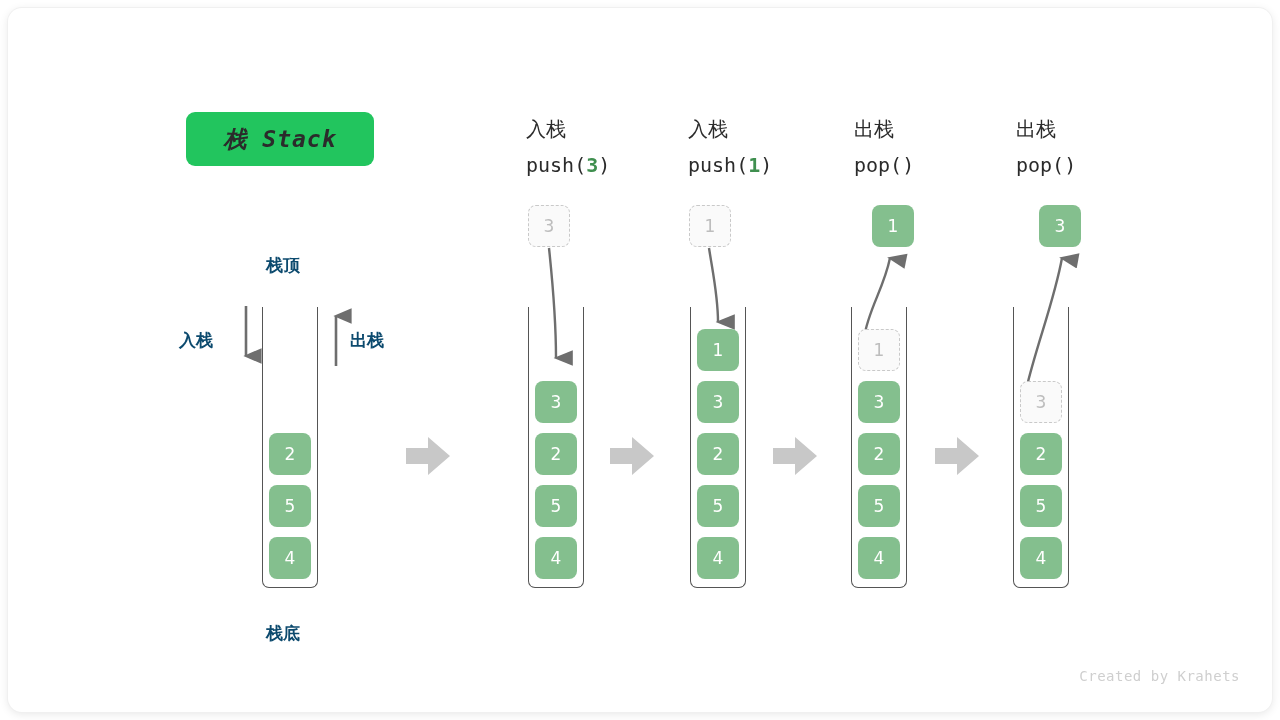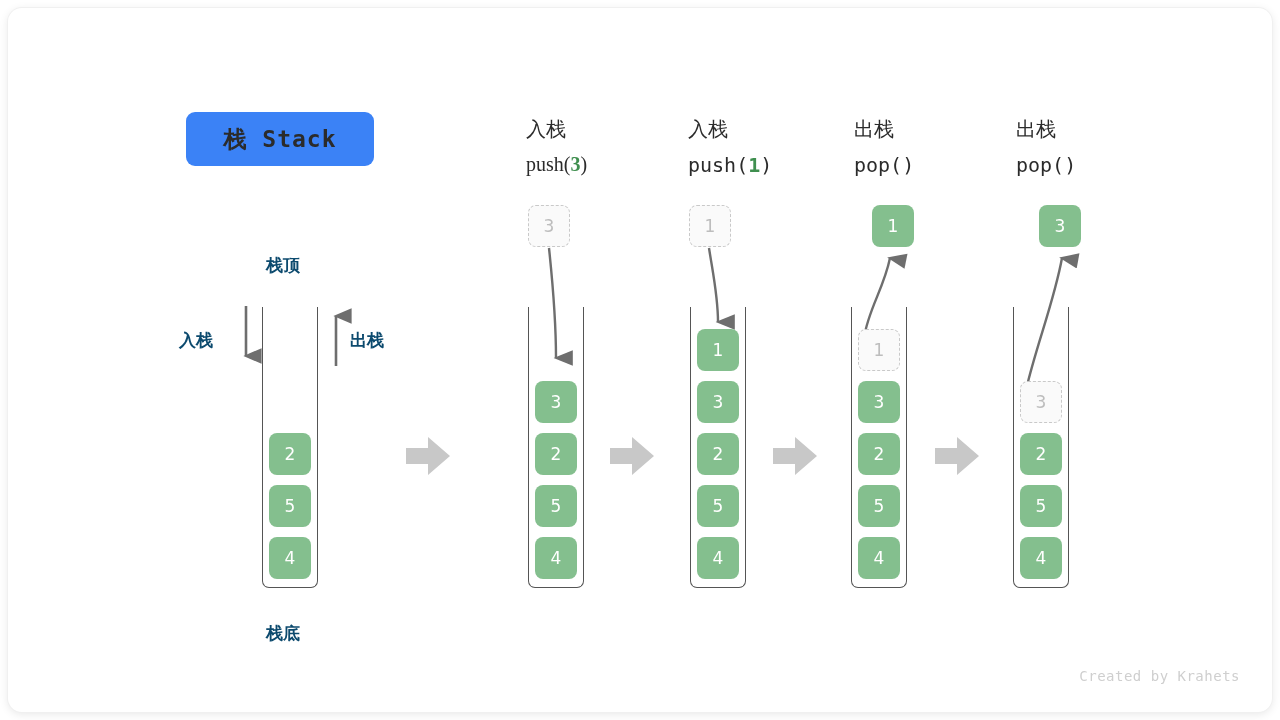--- a/index.html
+++ b/index.html
@@ -10,22 +10,22 @@
   #canvas{
     position:absolute;left:8px;top:8px;width:1264px;height:704px;
     background:#ffffff;border-radius:14px;
     box-shadow:0 0 0 1px #f0f0f0, 0 2px 10px rgba(0,0,0,.10);
   }
   .abs{position:absolute;}
 
   
   #title-badge{
     left:178px;top:104px;width:188px;height:54px;
-    background:#3b82f6;border-radius:9px;
-    display:flex;align-items:center;justify-content:center;
+    background:#22c55e;border-radius:9px;
+    display:flex;align-items:center;justify-content:center;font-style:italic;
   }
   #title-badge .t{
     font-family:"DejaVu Sans Mono","Liberation Mono",monospace;
     font-size:23px;font-weight:bold;color:#2b2b2b;letter-spacing:1px;
   }
 
   
   .cn-label{
     font-family:"DejaVu Sans","Liberation Sans",sans-serif;
     font-weight:bold;font-size:17px;color:#0c4a6e;white-space:nowrap;
@@ -120,21 +120,21 @@
 
     <div class="abs cn-label" style="left:258px;top:614px;">栈底</div>
   </div>
 
   <svg class="abs block-arrow" style="left:398px;top:429px;">
     <path d="M0,11 L22,11 L22,0 L44,19 L22,38 L22,27 L0,27 Z" fill="#c8c8c8"></path>
   </svg>
 
   <div class="abs">
     <div class="abs op-title" style="left:518px;top:108px;">入栈</div>
-    <div class="abs op-code" style="left:518px;top:145px;font-family:Liberation Serif, serif;">push(<span class="num">3</span>)</div>
+    <div class="abs op-code" style="left:518px;top:145px;">push(<span class="num">3</span>)</div>
 
     <div class="abs cell ghost" style="left:520px;top:197px;">3</div>
 
     <svg class="abs" style="left:500px;top:238px;" width="110" height="135">
       <defs>
         <marker id="mD1" markerWidth="9" markerHeight="9" refX="3.2" refY="7" orient="auto">
           <path d="M0,0 L6.4,0 L3.2,8 Z" fill="#6e6e6e"></path>
         </marker>
       </defs>
       <path d="M41,2 C45,40 48,78 48,112" fill="none" stroke="#6e6e6e" stroke-width="2.4" marker-end="url(#mD1)"></path>

